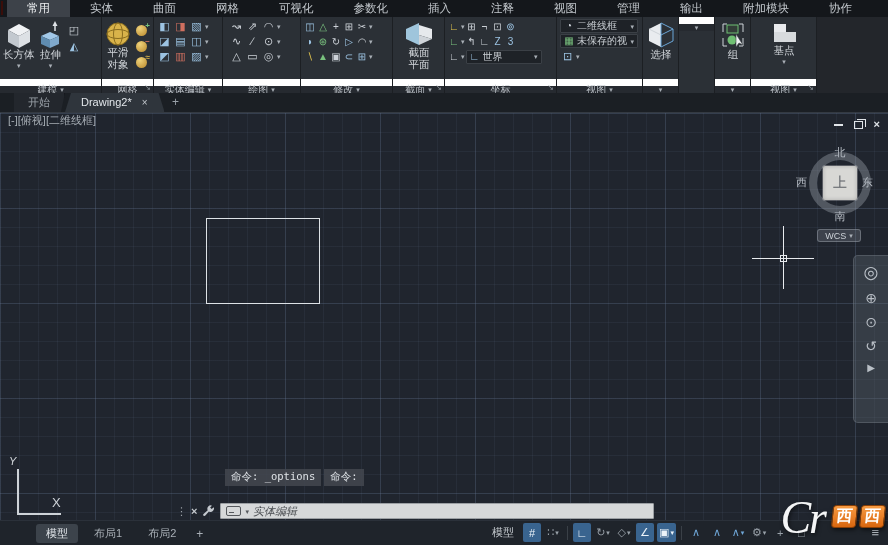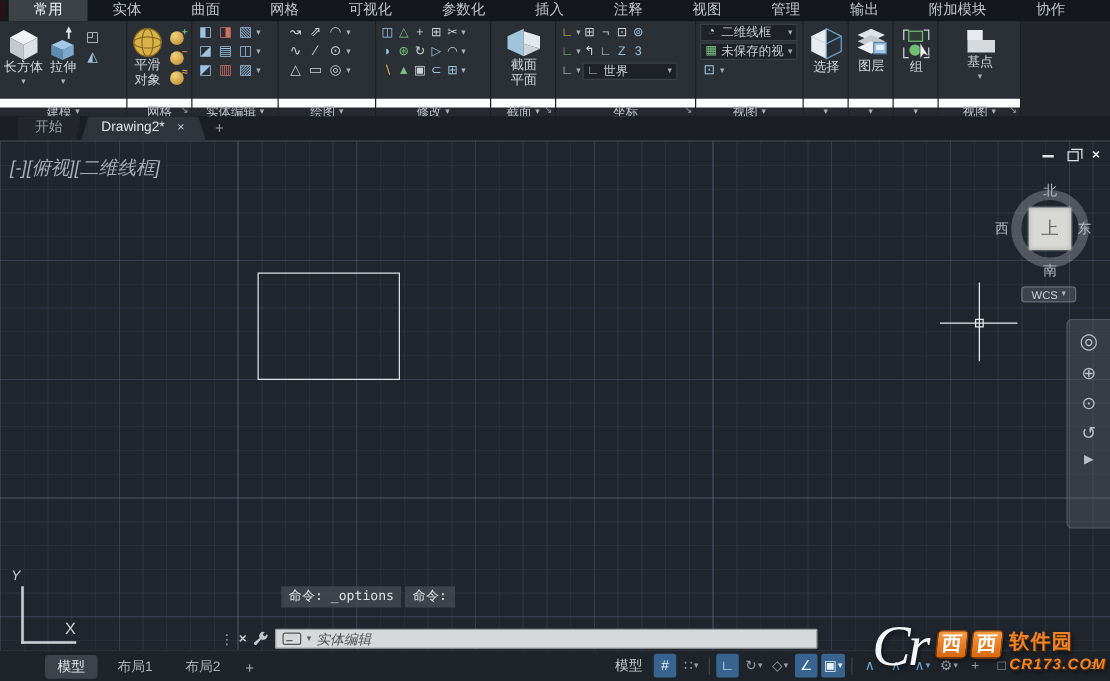--- a/index.html
+++ b/index.html
@@ -63,21 +63,21 @@
   
   .canvas{ position:absolute; left:0; top:112px; width:888px; height:408px;
     background-color:#20252e;
     background-image:
       repeating-linear-gradient(to right, rgba(104,122,152,0.22) 0 1px, transparent 1px 95px),
       repeating-linear-gradient(to bottom, rgba(104,122,152,0.22) 0 1px, transparent 1px 95px),
       repeating-linear-gradient(to right, rgba(104,122,152,0.10) 0 1px, transparent 1px 19px),
       repeating-linear-gradient(to bottom, rgba(104,122,152,0.10) 0 1px, transparent 1px 19px);
     border-top:1px solid #343a42;
   }
-  .vplabel{ position:absolute; left:8px; top:12px; font-size:15px; color:#a6adb4;font-style:italic; }
+  .vplabel{ position:absolute; left:8px; top:0; font-size:11px; color:#a6adb4; }
   .wincontrols{ position:absolute; right:8px; top:6px; display:flex; gap:11px; align-items:center; }
   .wc{ color:#e1e5e9; font-size:11px; line-height:1; display:inline-flex; align-items:center; }
   .ic-min{ width:9px; height:2px; background:#e1e5e9; display:inline-block; }
   .ic-restore{ width:9px; height:8px; border:1px solid #e1e5e9; position:relative; display:inline-block; }
   .ic-restore:before{ content:""; position:absolute; left:2px; top:-3px; width:8px; height:7px;
     border:1px solid #e1e5e9; border-bottom:none; border-left:none; }
 
   .drawn-rect{ position:absolute; left:206px; top:105px; width:114px; height:86px;
     border:1px solid #dde2e6; }
 
@@ -427,32 +427,20 @@
           </svg>
           <span class="bl">选择</span>
         </div>
       </div>
       <div class="plabel">
         <span class="dd">▾</span>
       </div>
     </div>
 
     <div class="panel" style="width:36px">
-      <div class="pc" style="justify-content:center">
-        <div class="bigbtn">
-          <svg width="30" height="27" viewBox="0 0 30 27">
-            <polygon points="4,7 15,2 26,7 15,12" fill="#dfe3e7"></polygon>
-            <polygon points="4,12 15,7 26,12 15,17" fill="#c3c9cf"></polygon>
-            <polygon points="4,17 15,12 26,17 15,22" fill="#eef0f2"></polygon>
-            <rect x="17" y="13" width="10" height="9" fill="#9fc6e8" stroke="#5a82a6"></rect>
-            <rect x="19" y="15" width="6" height="4" fill="#e8f1f8"></rect>
-          </svg>
-          <span class="bl">图层</span>
-        </div>
-      </div>
       <div class="plabel">
         <span class="dd">▾</span>
       </div>
     </div>
 
     <div class="panel" style="width:36px">
       <div class="pc" style="justify-content:center">
         <div class="bigbtn">
           <svg width="26" height="28" viewBox="0 0 26 28">
             <path d="M7,3 H3 V11 M19,3 H23 V11 M7,25 H3 V17 M19,25 H23 V17" stroke="#cfd4d9" fill="none"></path>
@@ -616,19 +604,15 @@
           <span>□</span>
         </span>
       <span class="smenu"><span>≡</span></span>
     </div>
   </div>
 
   <div class="watermark">
     <span class="wm-cr">Cr</span>
     <span class="wm-box">西</span>
     <span class="wm-box">西</span>
-    <span class="wm-col">
-      <span class="wm-name">软件园</span>
-      <span class="wm-url">CR173.COM</span>
-    </span>
   </div>
 
 </div>
 
 </body></html>

